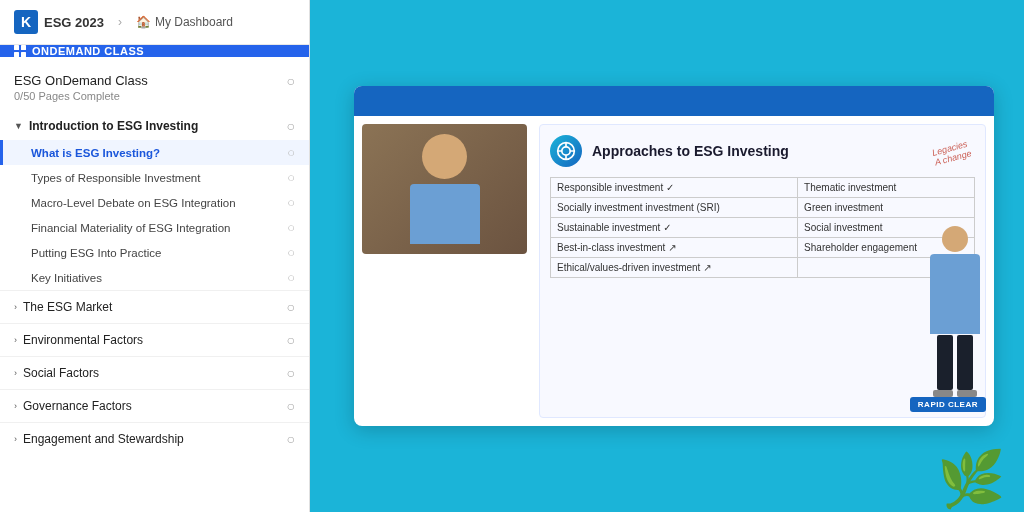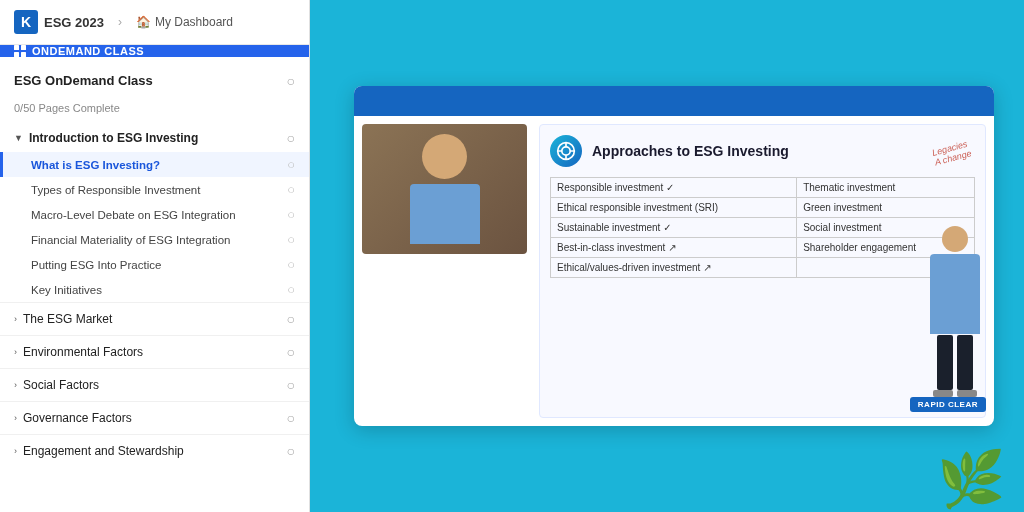--- a/index.html
+++ b/index.html
@@ -106,28 +106,28 @@
 
     .course-title-section {
       padding: 6px 14px 4px;
       display: flex;
       justify-content: space-between;
       align-items: flex-start;
     }
 
     .course-title {
       font-size: 13px;
-      font-weight: 700;
+      font-weight: 400;
       color: #222;
     }
 
     .progress-text {
       font-size: 11px;
       color: #888;
-      margin-top: 14px;
+      margin-top: 2px;
     }
 
     .check-icon {
       color: #aaa;
       font-size: 14px;
     }
 
     .section-group {
       margin-top: 6px;
     }
@@ -507,21 +507,21 @@
             <h2 class="slide-title">Approaches to ESG Investing</h2>
           </div>
 
           <table class="slide-table">
             <tbody>
               <tr>
                 <td>Responsible investment ✓</td>
                 <td>Thematic investment</td>
               </tr>
               <tr>
-                <td>Ethical responsible investment (SRI)</td>
+                <td>Socially investment investment (SRI)</td>
                 <td>Green investment</td>
               </tr>
               <tr>
                 <td>Sustainable investment ✓</td>
                 <td>Social investment</td>
               </tr>
               <tr>
                 <td>Best-in-class investment ↗</td>
                 <td>Shareholder engagement</td>
               </tr>

